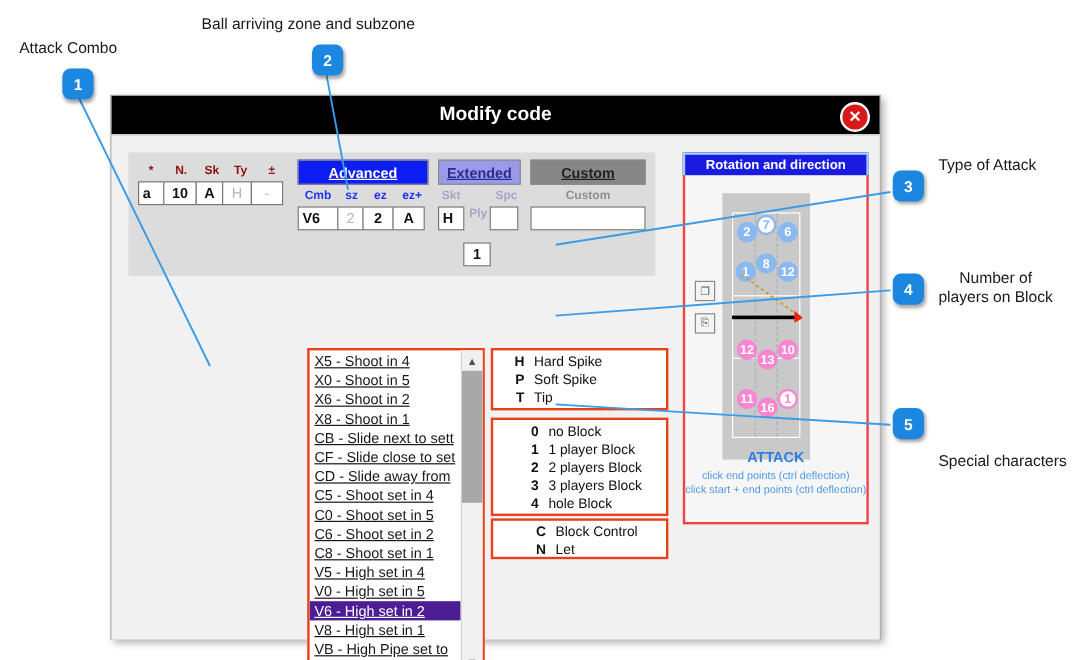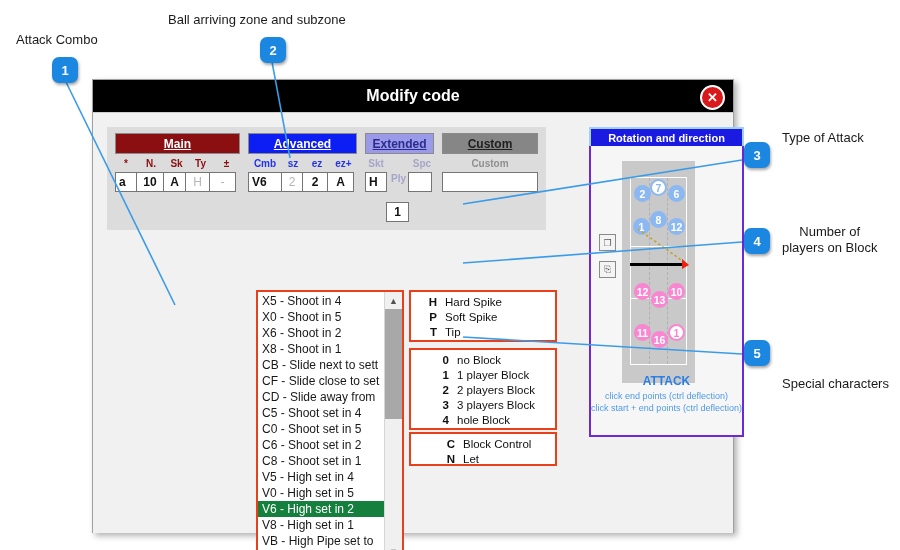--- a/index.html
+++ b/index.html
@@ -188,23 +188,24 @@
   }
   .combo-item {
     height: 16px;
     line-height: 16px;
     font-size: 12px;
     color: #181818;
     padding-left: 4px;
     white-space: nowrap;
     overflow: hidden;
     cursor: default;
+    text-decoration: underline;
   }
   .combo-item.sel {
-    background: #15803d;
+    background: #4c1d95;
     color: #ffffff;
   }
   #combo-scroll {
     width: 17px;
     background: #f0f0f0;
     border-left: 1px solid #d6d6d6;
     display: flex;
     flex-direction: column;
     position: relative;
   }
@@ -250,23 +251,23 @@
   }
   #legend-type { left: 316px; top: 177px; width: 148px; height: 52px; }
   #legend-block { left: 316px; top: 235px; width: 148px; height: 82px; }
   #legend-special { left: 316px; top: 319px; width: 148px; height: 34px; }
   #legend-special .legend-key { width: 44px; }
   #legend-block .legend-key { width: 38px; }
 
   
   #rotation-panel {
     position: absolute;
-    left: 496px; top: 14px;
+    left: 476px; top: 14px;
     width: 155px; height: 310px;
-    border: 2px solid #6d28d9;
+    border: 2px solid #ef4444;
     background: #f6f6f6;
     box-sizing: border-box;
   }
   #rotation-title {
     height: 17px;
     background: #1a1ae0;
     color: #ffffff;
     font-size: 11px;
     font-weight: bold;
     display: flex;
@@ -399,23 +400,20 @@
   <div id="titlebar">
     <div class="title-text">Modify code</div>
     <div id="close-btn">✕</div>
   </div>
 
   <div id="dialog-body">
 
     <div class="groups-row">
 
       <div class="group">
-        <div class="group-title gt-main">
-          <span>Main</span>
-        </div>
         <div class="col-heads ch-main">
           <div class="w-star">*</div>
           <div class="w-num">N.</div>
           <div class="w-sk">Sk</div>
           <div class="w-ty">Ty</div>
           <div class="w-pm">±</div>
         </div>
         <div class="fields">
           <input class="w-star leftal" value="a" style="">
           <input class="w-num" value="10" style="">

